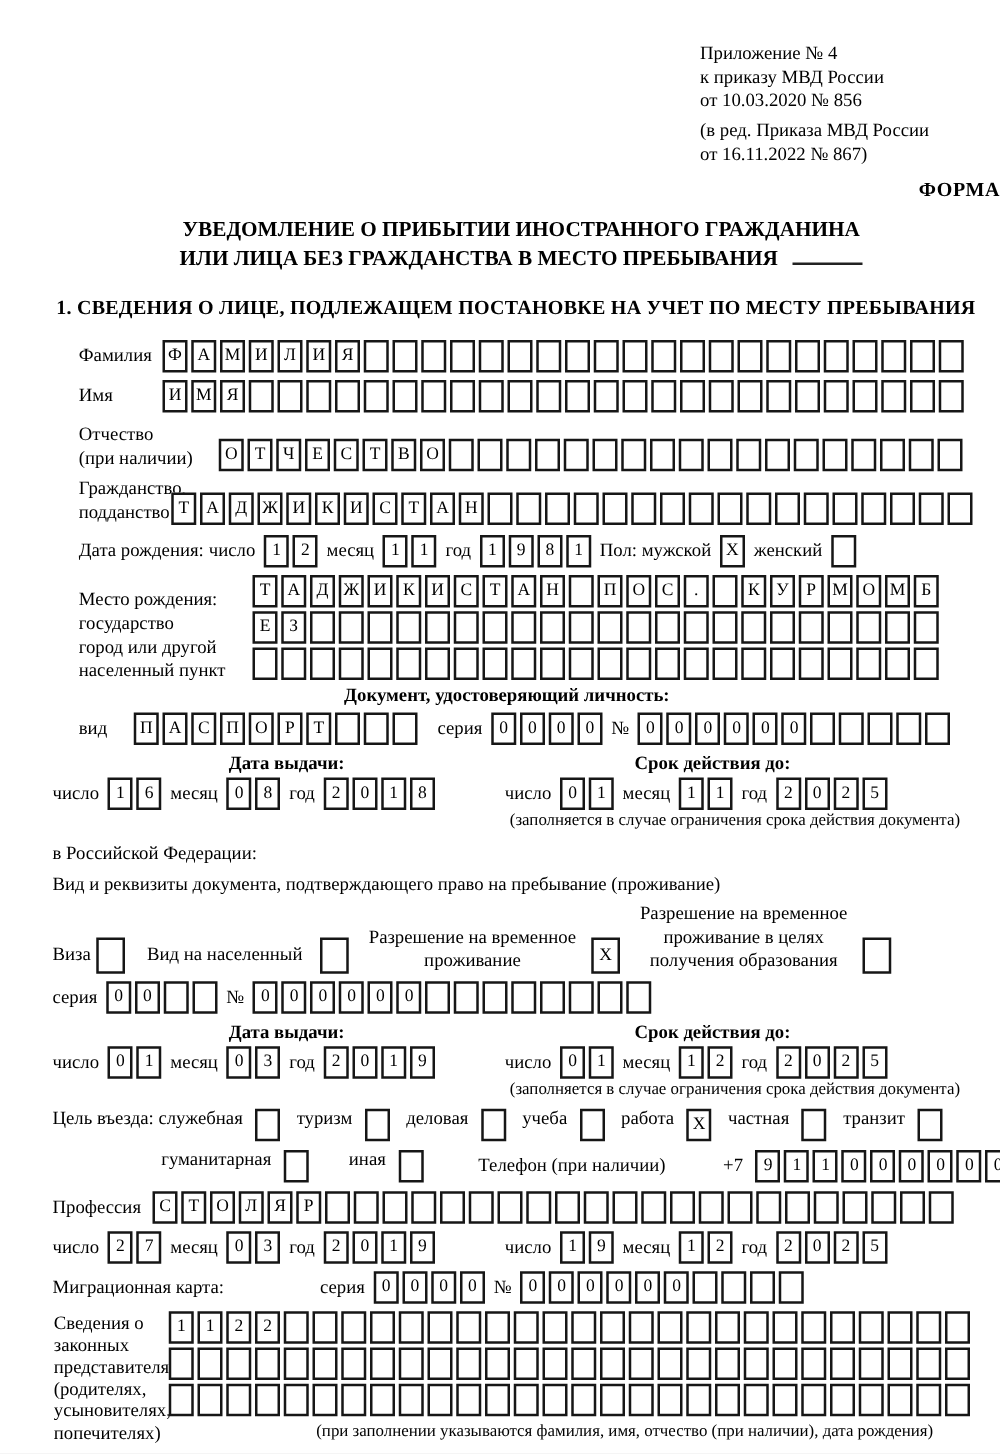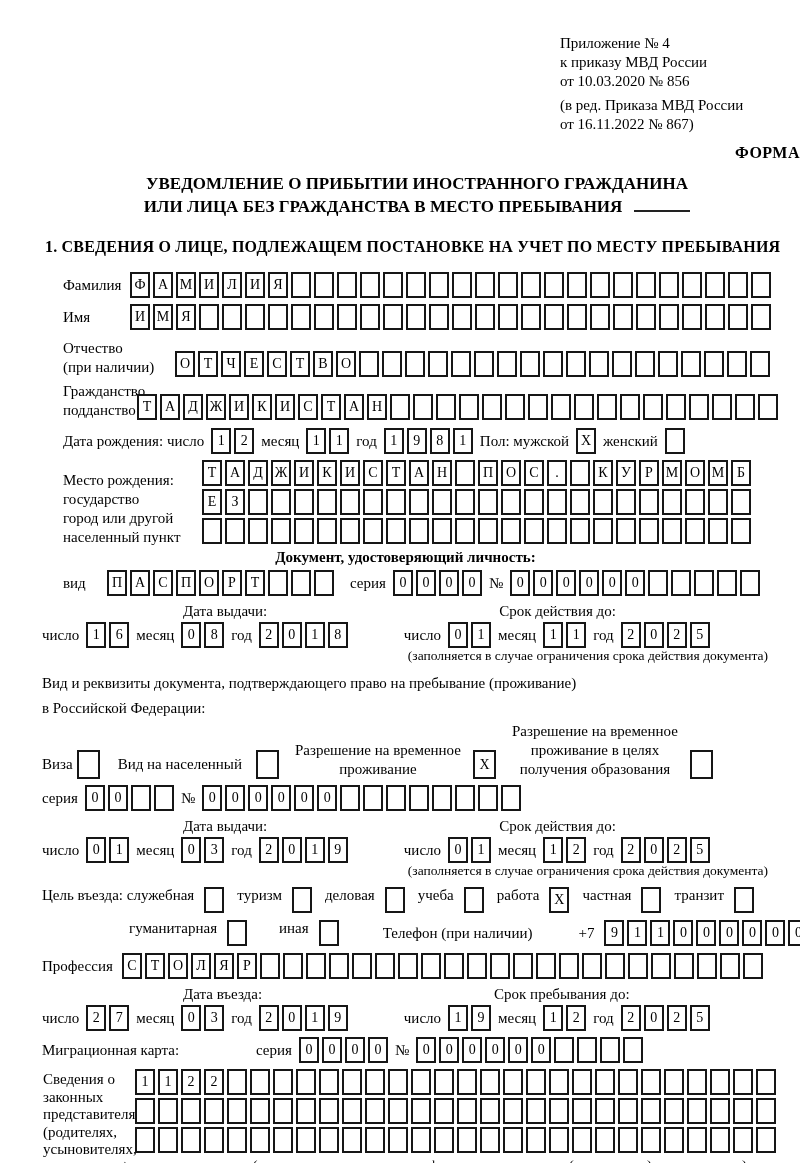--- a/index.html
+++ b/index.html
@@ -19,21 +19,21 @@
   .lbl2 span{display:block;}
   .w67{width:67px}.w74{width:74px}.w80{width:80px}.w112{width:112px}.w139{width:139px}
   .cells{display:inline-flex;gap:3px;flex:none;}
   .cell{box-sizing:border-box;width:20px;height:26px;border:2px solid #161616;background:#fff;
         display:inline-flex;align-items:center;justify-content:center;font-size:14px;flex:none;}
   .cb .cell{width:23px;height:29px;}
   .stack .cells{margin-bottom:3px;}
   .dlabel{line-height:26px;margin:0 7px;flex:none;}
   .dlabel.first{margin-left:0;}
   .dg{display:inline-flex;align-items:flex-start;flex:none;}
-  .headrow{display:flex;margin:2px 0 2px 0;line-height:18px;}
+  .headrow{display:flex;margin:2px 0 2px 0;line-height:18px;font-weight:bold;}
   .h1{margin-left:120px;}
   .h2{margin-left:232px;}
   .note{font-size:13.5px;text-align:right;margin:-2px 32px 8px 0;line-height:16px;}
   .cnote{font-size:13.5px;margin:4px 0 0 118px;line-height:16px;}
   .intro{line-height:22px;margin-left:-21px;margin-bottom:3px;}
   .optml{display:inline-block;text-align:center;line-height:19px;margin:0 12px 0 16px;flex:none;}
   .gap14{margin-left:14px;}
   .gap18{margin-left:18px;}
   .cheading{font-weight:bold;text-align:center;width:737px;margin:2px 0 4px -26px;}
   .prow{display:flex;align-items:center;justify-content:space-between;width:712px;margin:0 0 7px -21px;}
@@ -405,22 +405,22 @@
           <span class="cell">2</span>
           <span class="cell">0</span>
           <span class="cell">2</span>
           <span class="cell">5</span>
         </span>
     </span>
   </div>
 
   <div class="note">(заполняется в случае ограничения срока действия документа)</div>
 
+  <div class="intro">в Российской Федерации:</div>
   <div class="intro">Вид и реквизиты документа, подтверждающего право на пребывание (проживание)</div>
-  <div class="intro">в Российской Федерации:</div>
 
   <div class="row out cb">
     <span class="lbl" style="line-height:29px;">Виза</span>
     <span class="cells" style="margin-left:4px;">
         <span class="cell"></span>
       </span>
     <span class="lbl gap18" style="line-height:29px;">Вид на населенный</span>
     <span class="cells gap14">
         <span class="cell"></span>
       </span>
@@ -616,24 +616,20 @@
         <span class="cell"></span>
         <span class="cell"></span>
         <span class="cell"></span>
         <span class="cell"></span>
         <span class="cell"></span>
         <span class="cell"></span>
         <span class="cell"></span>
       </span>
   </div>
 
-  <div class="headrow out">
-    <span class="h1">Дата въезда:</span>
-    <span class="h2">Срок пребывания до:</span>
-  </div>
 
   <div class="row out">
     <span class="dg">
       <span class="dlabel first">число</span>
       <span class="cells">
           <span class="cell">2</span>
           <span class="cell">7</span>
         </span>
       <span class="dlabel">месяц</span>
       <span class="cells">

